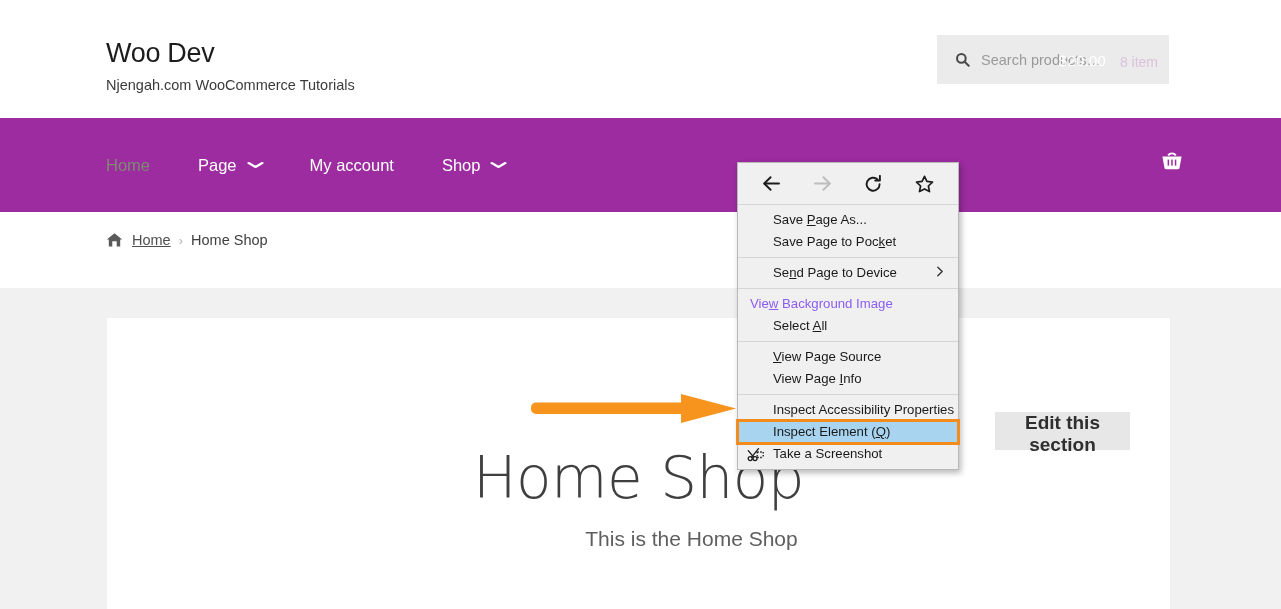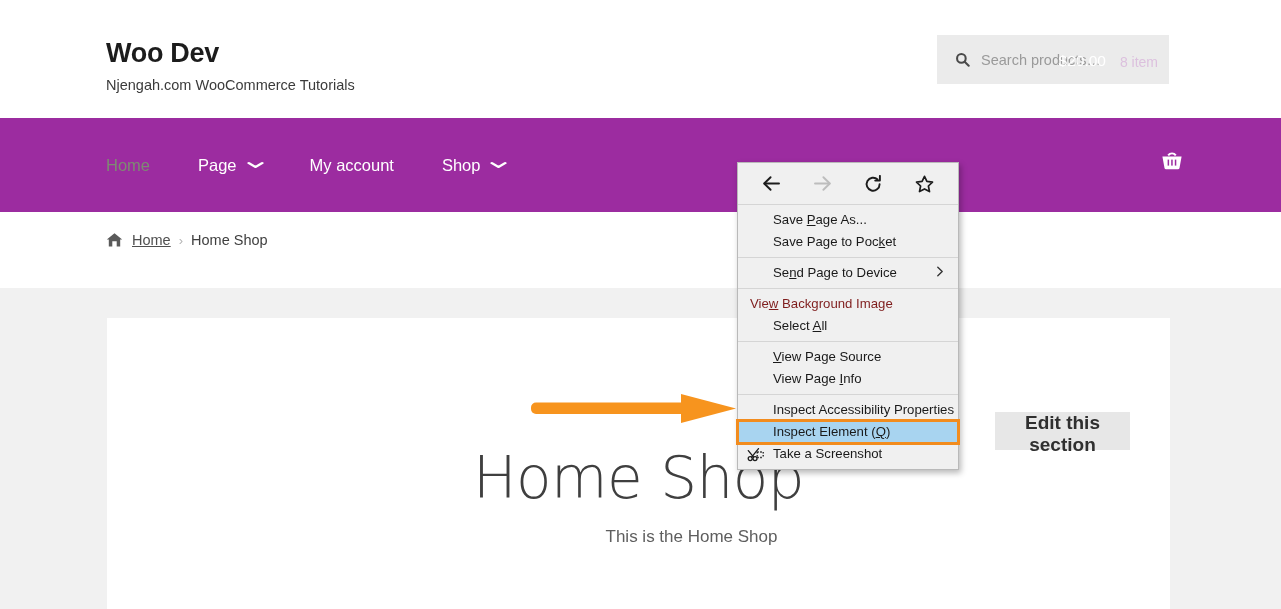--- a/index.html
+++ b/index.html
@@ -16,21 +16,21 @@
   }
 
   
   .site-header {
     position: absolute; left: 0; top: 0;
     width: 1281px; height: 118px;
     background: #ffffff;
   }
   .brand { position: absolute; left: 106px; top: 36px; }
   .brand-title {
-    font-size: 27px; font-weight: bold; color: #1c1c1c;
+    font-size: 27px; font-weight: normal; color: #1c1c1c;
     letter-spacing: -0.3px; line-height: 34px;
   }
   .brand-tagline {
     font-size: 14.5px; color: #3b3b3b; line-height: 20px;
     margin-top: 5px;
   }
   .search-box {
     position: absolute; left: 937px; top: 35px;
     width: 232px; height: 49px;
     background: #ebebeb;
@@ -111,21 +111,21 @@
     width: 1063px; height: 291px; background: #ffffff;
   }
   .hero-title {
     position: absolute; left: 0; top: 126px; width: 1063px;
     text-align: center; font-size: 58px; font-weight: 300;
     color: #3f3f3f; letter-spacing: -0.5px;
     font-family: "DejaVu Sans", sans-serif;
   }
   .hero-sub {
     position: absolute; left: 0; top: 209px; width: 1169px;
-    text-align: center; font-size: 17px; color: #5e5e5e;
+    text-align: center; font-size: 21px; color: #5e5e5e;
   }
   .edit-section-btn {
     position: absolute; left: 995px; top: 412px;
     width: 135px; height: 38px;
     background: #e7e7e7; border: none;
     font-family: "Liberation Sans", sans-serif;
     font-size: 19px; font-weight: bold; color: #2f2f2f;
     cursor: pointer;
   }
 
@@ -159,21 +159,21 @@
   .cm-group { padding: 4px 0; }
   .cm-group + .cm-group { border-top: 1px solid #d5d5d5; }
   .cm-item {
     position: relative;
     height: 22px; line-height: 22px;
     padding-left: 35px; padding-right: 14px;
     white-space: nowrap; cursor: pointer;
     display: flex; align-items: flex-end;
   }
   .cm-item .label { flex: 1; }
-  .cm-item.disabled { color: #7f1d1d; cursor: default; padding-left: 12px; }
+  .cm-item.disabled { color: #8b5cf6; cursor: default; padding-left: 12px; }
   .cm-item u { text-decoration: underline; }
   .cm-submenu-arrow {
     font-size: 11px; color: #333; margin-left: 10px;
   }
   .cm-item.highlighted {
     background: #a8d4f0;
     outline: 3px solid #f28c1e;
     outline-offset: -1px;
     z-index: 3;
   }

